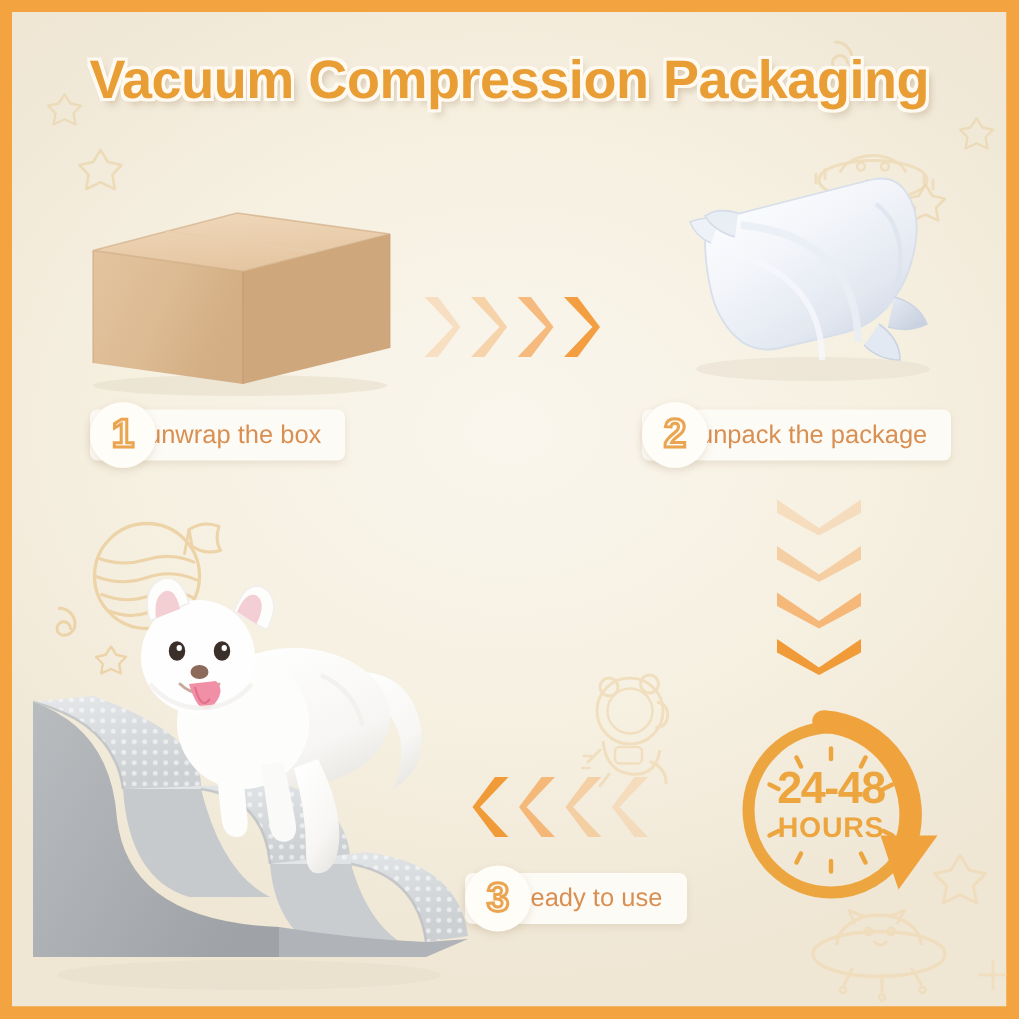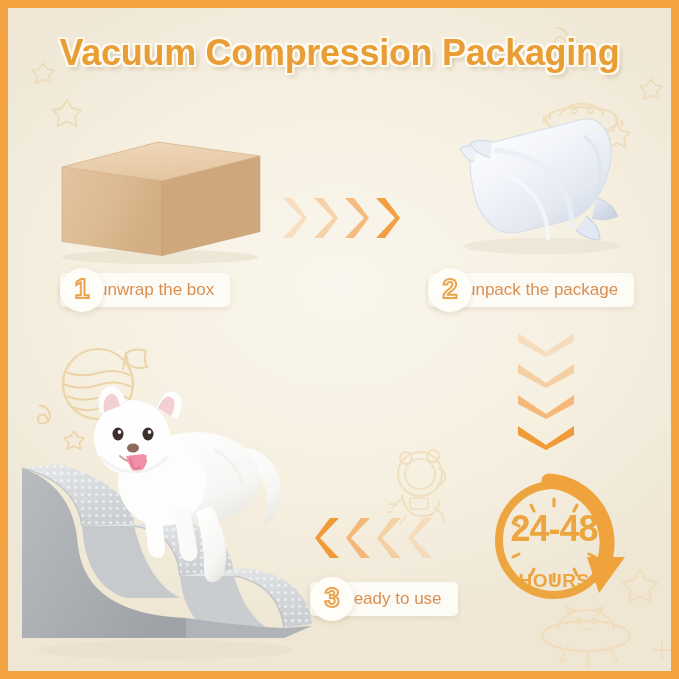--- a/index.html
+++ b/index.html
@@ -88,21 +88,21 @@
   
   .clockwrap{position:absolute;}
   .clocktext{
     position:absolute;
     left:0;right:0;
     text-align:center;
     color:#eda63f;
     font-weight:bold;
     line-height:1;
   }
-  .clocktext.big{top:38px;font-size:36px;letter-spacing:-1px;}
+  .clocktext.big{top:38px;font-size:30px;letter-spacing:-1px;}
   .clocktext.small{top:70px;font-size:19px;letter-spacing:.5px;}
 </style>
 </head>
 <body>
 
 <div class="poster">
 
   <div class="doodle" style="left:22px;top:52px;">
     <svg width="26" height="26" viewBox="0 0 26 26">
         <path d="M13 3 L17 9 L24 10.5 L19 15.5 L20.3 23 L13 19.5 L5.7 23 L7 15.5 L2 10.5 L9 9 Z" fill="none" stroke="#ecd9b3" stroke-width="1.6" stroke-linejoin="round"></path>
@@ -323,21 +323,21 @@
         <line x1="52" y1="102" x2="55" y2="96"></line>
         <line x1="34" y1="84" x2="40" y2="81"></line>
         <line x1="34" y1="50" x2="40" y2="53"></line>
         <line x1="52" y1="32" x2="55" y2="38"></line>
       </g>
 
       <path d="M70 8 a62 62 0 0 1 54 84" fill="none" stroke="#f0a23c" stroke-width="15" stroke-linecap="round"></path>
       <path d="M108 84 L146 84 L120 120 Z" fill="#f0a23c"></path>
     </svg>
     <div class="clocktext big" style="width:150px;">24-48</div>
-    <div class="clocktext small" style="width:150px;margin-top:28px;">HOURS</div>
+    <div class="clocktext small" style="width:150px;">HOURS</div>
   </div>
 
   <div class="chevrow" style="left:306px;top:508px;">
     <svg class="chev" width="28" height="44" viewBox="0 0 28 44">
         <path d="M25 2 L6 22 L25 42 L16 42 L1 22 L16 2 Z" fill="#f19a38" opacity="1"></path>
       </svg>
     <svg class="chev" width="28" height="44" viewBox="0 0 28 44" style="margin-left:3px;">
         <path d="M25 2 L6 22 L25 42 L16 42 L1 22 L16 2 Z" fill="#f4a455" opacity=".74"></path>
       </svg>
     <svg class="chev" width="28" height="44" viewBox="0 0 28 44" style="margin-left:3px;">

